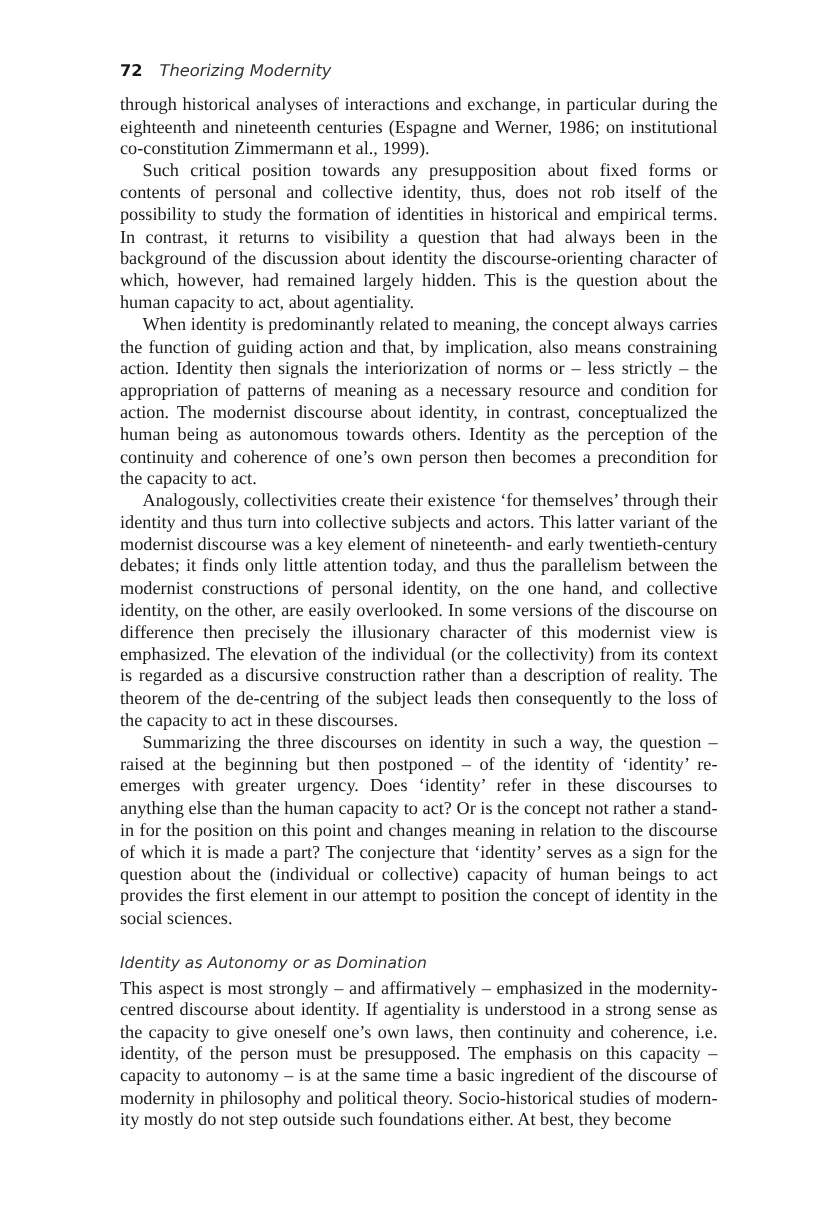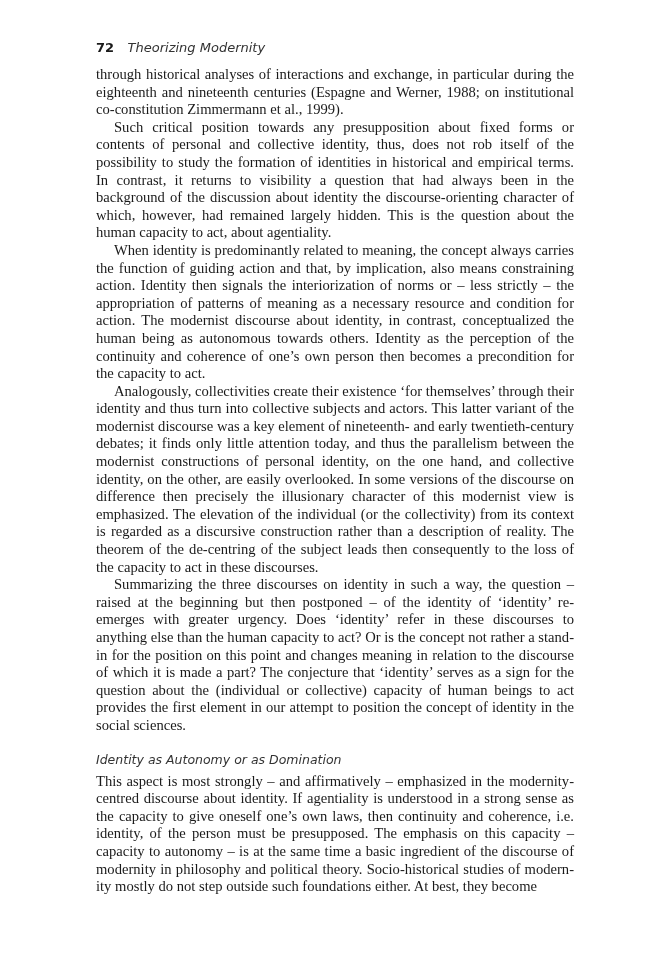--- a/index.html
+++ b/index.html
@@ -1,18 +1,18 @@
 <!DOCTYPE html>
 <html><head>
 <meta charset="utf-8">
 <style>
   html, body { margin: 0; padding: 0; background: #ffffff; }
   body { width: 650px; height: 975px; position: relative; overflow: hidden; }
   .page {
-    position: absolute; left: 96px; top: 38px; width: 478px;
+    position: absolute; left: 96px; top: 48px; width: 478px;
     color: #1a1a1a;
     font-family: "Liberation Serif", "DejaVu Serif", serif;
     font-size: 14.6px; line-height: 17.6px;
   }
   .running-head { height: 22px; margin-bottom: 6px; font-size: 14px; line-height: 20px; }
   .folio { font-family: "DejaVu Sans", sans-serif; font-weight: bold; font-size: 13px; margin-right: 10px; }
   .running-title { font-family: "DejaVu Sans", sans-serif; font-style: italic; font-size: 13px; color: #333; }
   p { margin: 0; text-align: justify; hyphens: manual; }
   p.indent { text-indent: 18px; }
   .subhead {
@@ -22,21 +22,21 @@
 </style>
 </head>
 <body>
 
 <div class="page">
   <div class="running-head">
     <span class="folio">72</span>
     <span class="running-title">Theorizing Modernity</span>
   </div>
 
-  <p>through historical analyses of interactions and exchange, in particular during the eighteenth and nineteenth centuries (Espagne and Werner, 1988; on institutional co-constitution Zimmermann et al., 1999).</p>
+  <p>through historical analyses of interactions and exchange, in particular during the eighteenth and nineteenth centuries (Espagne and Werner, 1986; on institutional co-constitution Zimmermann et al., 1999).</p>
   <p class="indent">Such critical position towards any presupposition about fixed forms or contents of personal and collective identity, thus, does not rob itself of the possibility to study the formation of identities in historical and empirical terms. In contrast, it returns to visibility a question that had always been in the background of the dis­cussion about identity the discourse-orienting character of which, however, had remained largely hidden. This is the question about the human capacity to act, about agentiality.</p>
   <p class="indent">When identity is predominantly related to meaning, the concept always carries the function of guiding action and that, by implication, also means constraining action. Identity then signals the interiorization of norms or – less strictly – the appropriation of patterns of meaning as a necessary resource and condition for action. The modernist discourse about identity, in contrast, conceptualized the human being as autonomous towards others. Identity as the perception of the continuity and coherence of one’s own person then becomes a precondition for the capacity to act.</p>
   <p class="indent">Analogously, collectivities create their existence ‘for themselves’ through their identity and thus turn into collective subjects and actors. This latter variant of the modernist discourse was a key element of nineteenth- and early twentieth-century debates; it finds only little attention today, and thus the parallelism between the modernist constructions of personal identity, on the one hand, and collective identity, on the other, are easily overlooked. In some versions of the discourse on difference then precisely the illusionary character of this modernist view is emphasized. The elevation of the individual (or the collectivity) from its context is regarded as a discursive construction rather than a description of reality. The theorem of the de-centring of the subject leads then consequently to the loss of the capacity to act in these discourses.</p>
   <p class="indent">Summarizing the three discourses on identity in such a way, the question – raised at the beginning but then postponed – of the identity of ‘identity’ re-emerges with greater urgency. Does ‘identity’ refer in these discourses to anything else than the human capacity to act? Or is the concept not rather a stand-in for the position on this point and changes meaning in relation to the discourse of which it is made a part? The conjecture that ‘identity’ serves as a sign for the question about the (individual or collective) capacity of human beings to act provides the first element in our attempt to position the concept of identity in the social sciences.</p>
 
   <div class="subhead">Identity as Autonomy or as Domination</div>
   <p>This aspect is most strongly – and affirmatively – emphasized in the modernity-centred discourse about identity. If agentiality is understood in a strong sense as the capacity to give oneself one’s own laws, then continuity and coherence, i.e. identity, of the person must be presupposed. The emphasis on this capacity – capacity to autonomy – is at the same time a basic ingredient of the discourse of modernity in philosophy and political theory. Socio-historical studies of modern­ity mostly do not step outside such foundations either. At best, they become</p>
 </div>
 
 </body></html>

